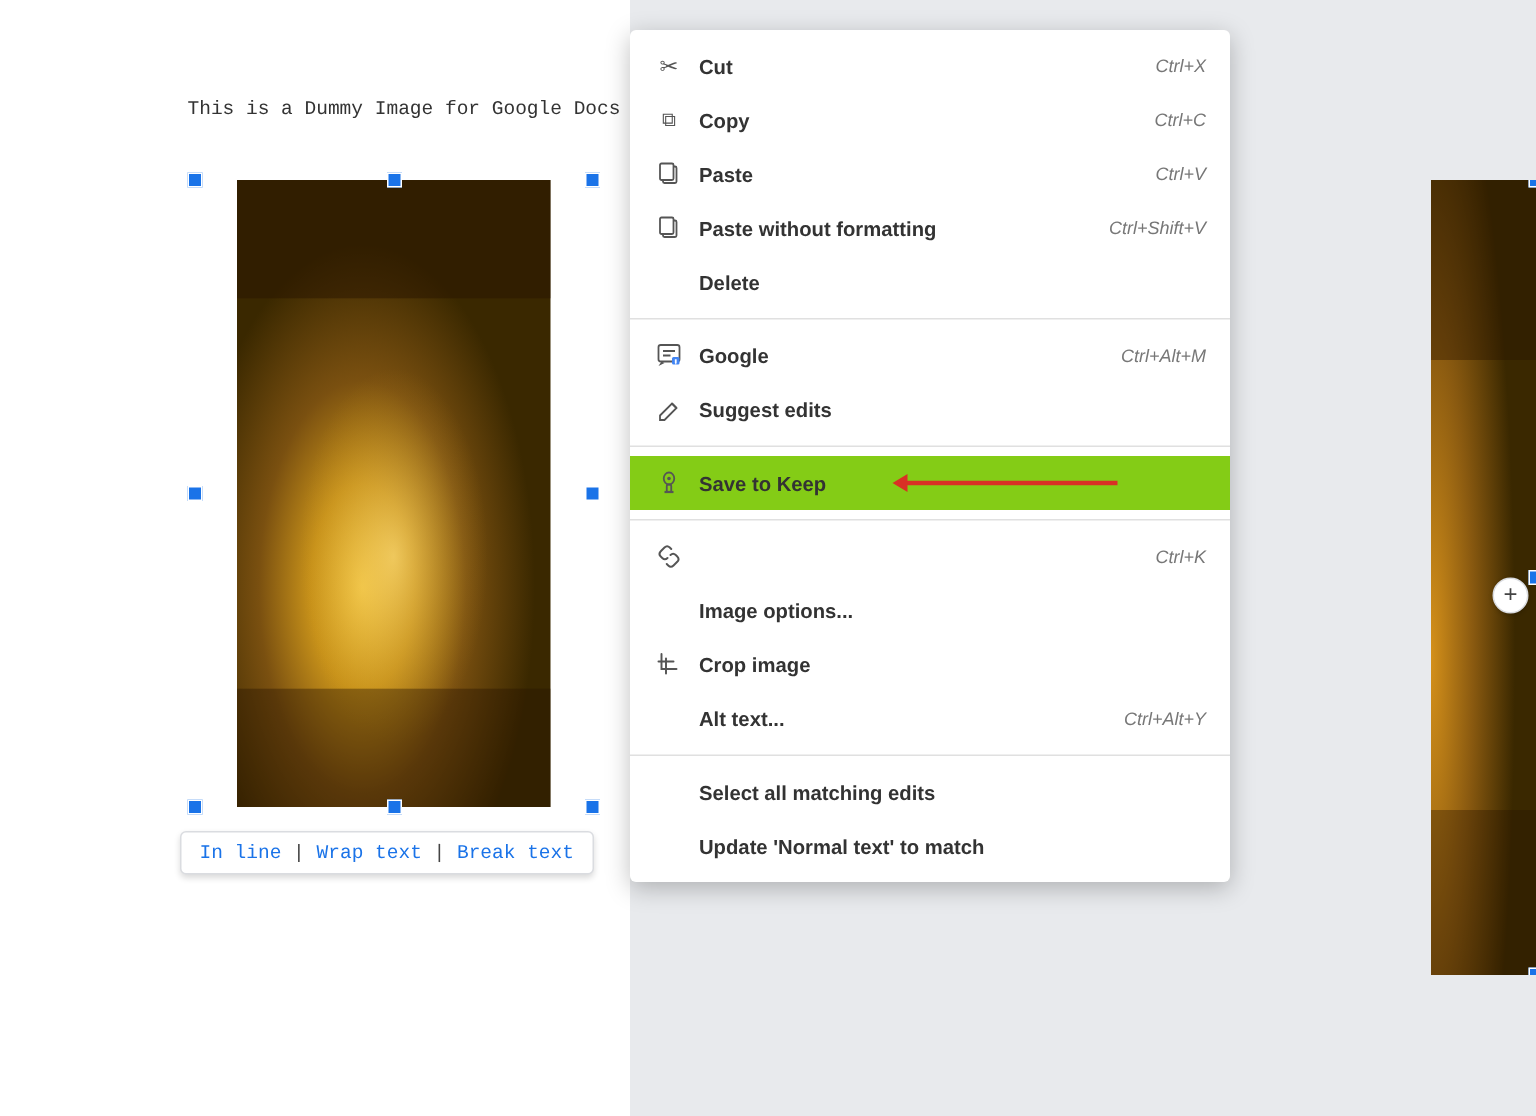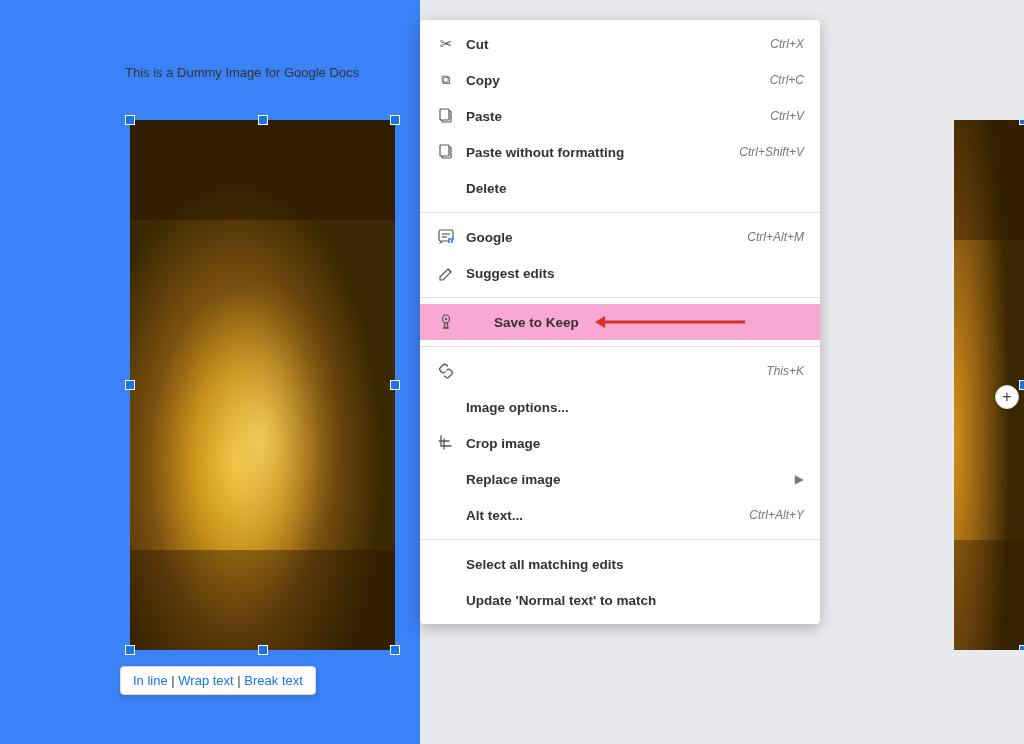--- a/index.html
+++ b/index.html
@@ -19,39 +19,40 @@
       width: 1024px;
       height: 744px;
       background: #e8eaed;
     }
 
     .doc-page {
       position: absolute;
       top: 0; left: 0;
       width: 420px;
       height: 744px;
-      background: #3b82f6;
+      background: #ffffff;
+      font-family: Liberation Mono, monospace;
     }
 
     .doc-text {
       position: absolute;
       top: 65px;
       left: 125px;
       font-size: 13px;
       color: #333;
       white-space: nowrap;
     }
 
     
     .selected-image-container {
       position: absolute;
       top: 120px;
       left: 130px;
       width: 265px;
-      height: 530px;
+      height: 418px;
     }
 
     .selected-image {
       width: 100%;
       height: 100%;
       position: relative;
     }
 
     .image-canvas {
       width: 100%;
@@ -180,22 +181,21 @@
     .menu-item.no-icon .label {
     }
 
     .menu-item .arrow {
       color: #777;
       font-size: 12px;
     }
 
     
     .save-to-keep-row {
-      background: #f9a8d4;
-      gap: 28px;
+      background: #84cc16;
     }
   </style>
 </head>
 <body>
 
 <div class="doc-area">
 
   <div class="doc-page">
     <div class="doc-text">This is a Dummy Image for Google Docs</div>
 
@@ -352,44 +352,39 @@
 
     <div class="menu-divider"></div>
 
     <div class="menu-item">
       <span class="icon">
         <svg width="16" height="16" viewBox="0 0 16 16" fill="none" xmlns="http://www.w3.org/2000/svg">
           <path d="M7 9 C6 10 4.5 10 3.5 9 L2.5 8 C1.5 7 1.5 5.5 2.5 4.5 L5 2 C6 1 7.5 1 8.5 2 L9.5 3" stroke="#555" stroke-width="1.3" stroke-linecap="round" fill="none"></path>
           <path d="M9 7 C10 6 11.5 6 12.5 7 L13.5 8 C14.5 9 14.5 10.5 13.5 11.5 L11 14 C10 15 8.5 15 7.5 14 L6.5 13" stroke="#555" stroke-width="1.3" stroke-linecap="round" fill="none"></path>
         </svg>
       </span>
-      <span class="shortcut">This+K</span>
+      <span class="shortcut">Ctrl+K</span>
     </div>
 
     <div class="menu-item no-icon">
       <span class="icon"></span>
       <span class="label">Image options...</span>
     </div>
 
     <div class="menu-item">
       <span class="icon">
         <svg width="16" height="16" viewBox="0 0 16 16" fill="none" xmlns="http://www.w3.org/2000/svg">
           <path d="M3 1 L3 11 L13 11" stroke="#555" stroke-width="1.3" stroke-linecap="round" fill="none"></path>
           <path d="M6 4 L6 14" stroke="#555" stroke-width="1.3" stroke-linecap="round"></path>
           <path d="M1 6 L11 6" stroke="#555" stroke-width="1.3" stroke-linecap="round"></path>
         </svg>
       </span>
       <span class="label">Crop image</span>
     </div>
 
-    <div class="menu-item no-icon">
-      <span class="icon"></span>
-      <span class="label">Replace image</span>
-      <span class="arrow">▶</span>
-    </div>
 
     <div class="menu-item no-icon">
       <span class="icon"></span>
       <span class="label">Alt text...</span>
       <span class="shortcut">Ctrl+Alt+Y</span>
     </div>
 
     <div class="menu-divider"></div>
 
     <div class="menu-item no-icon">

